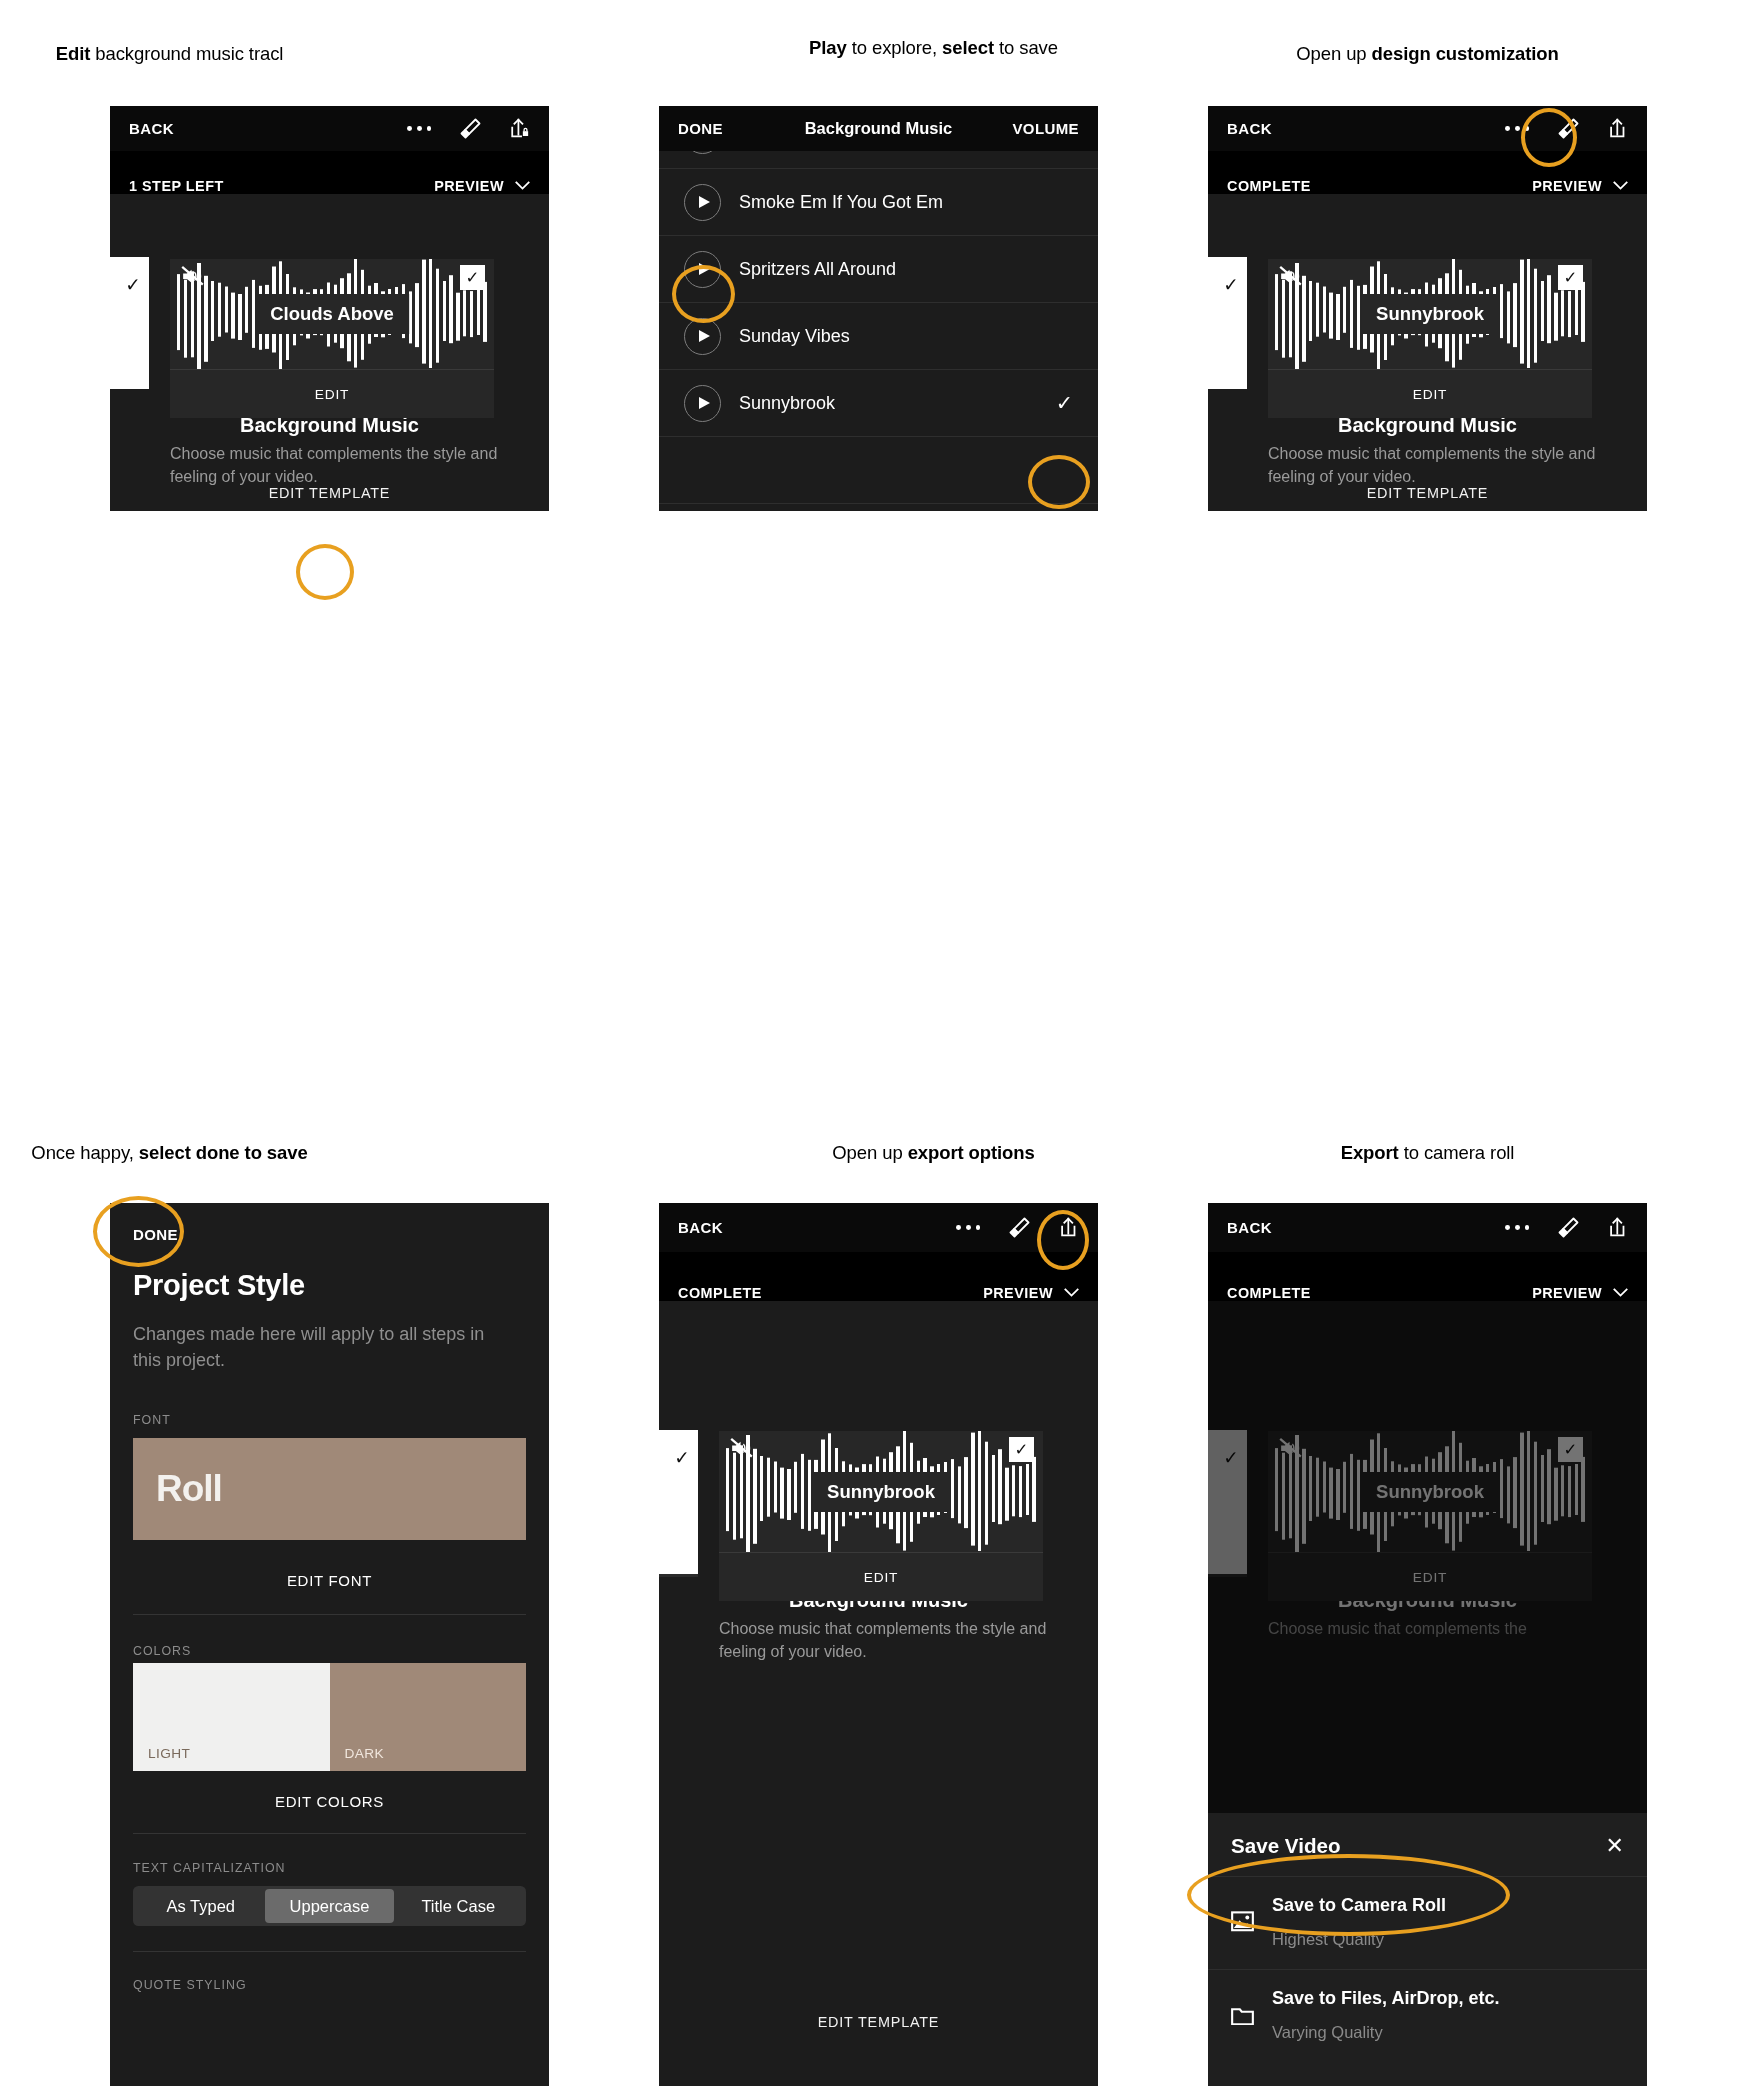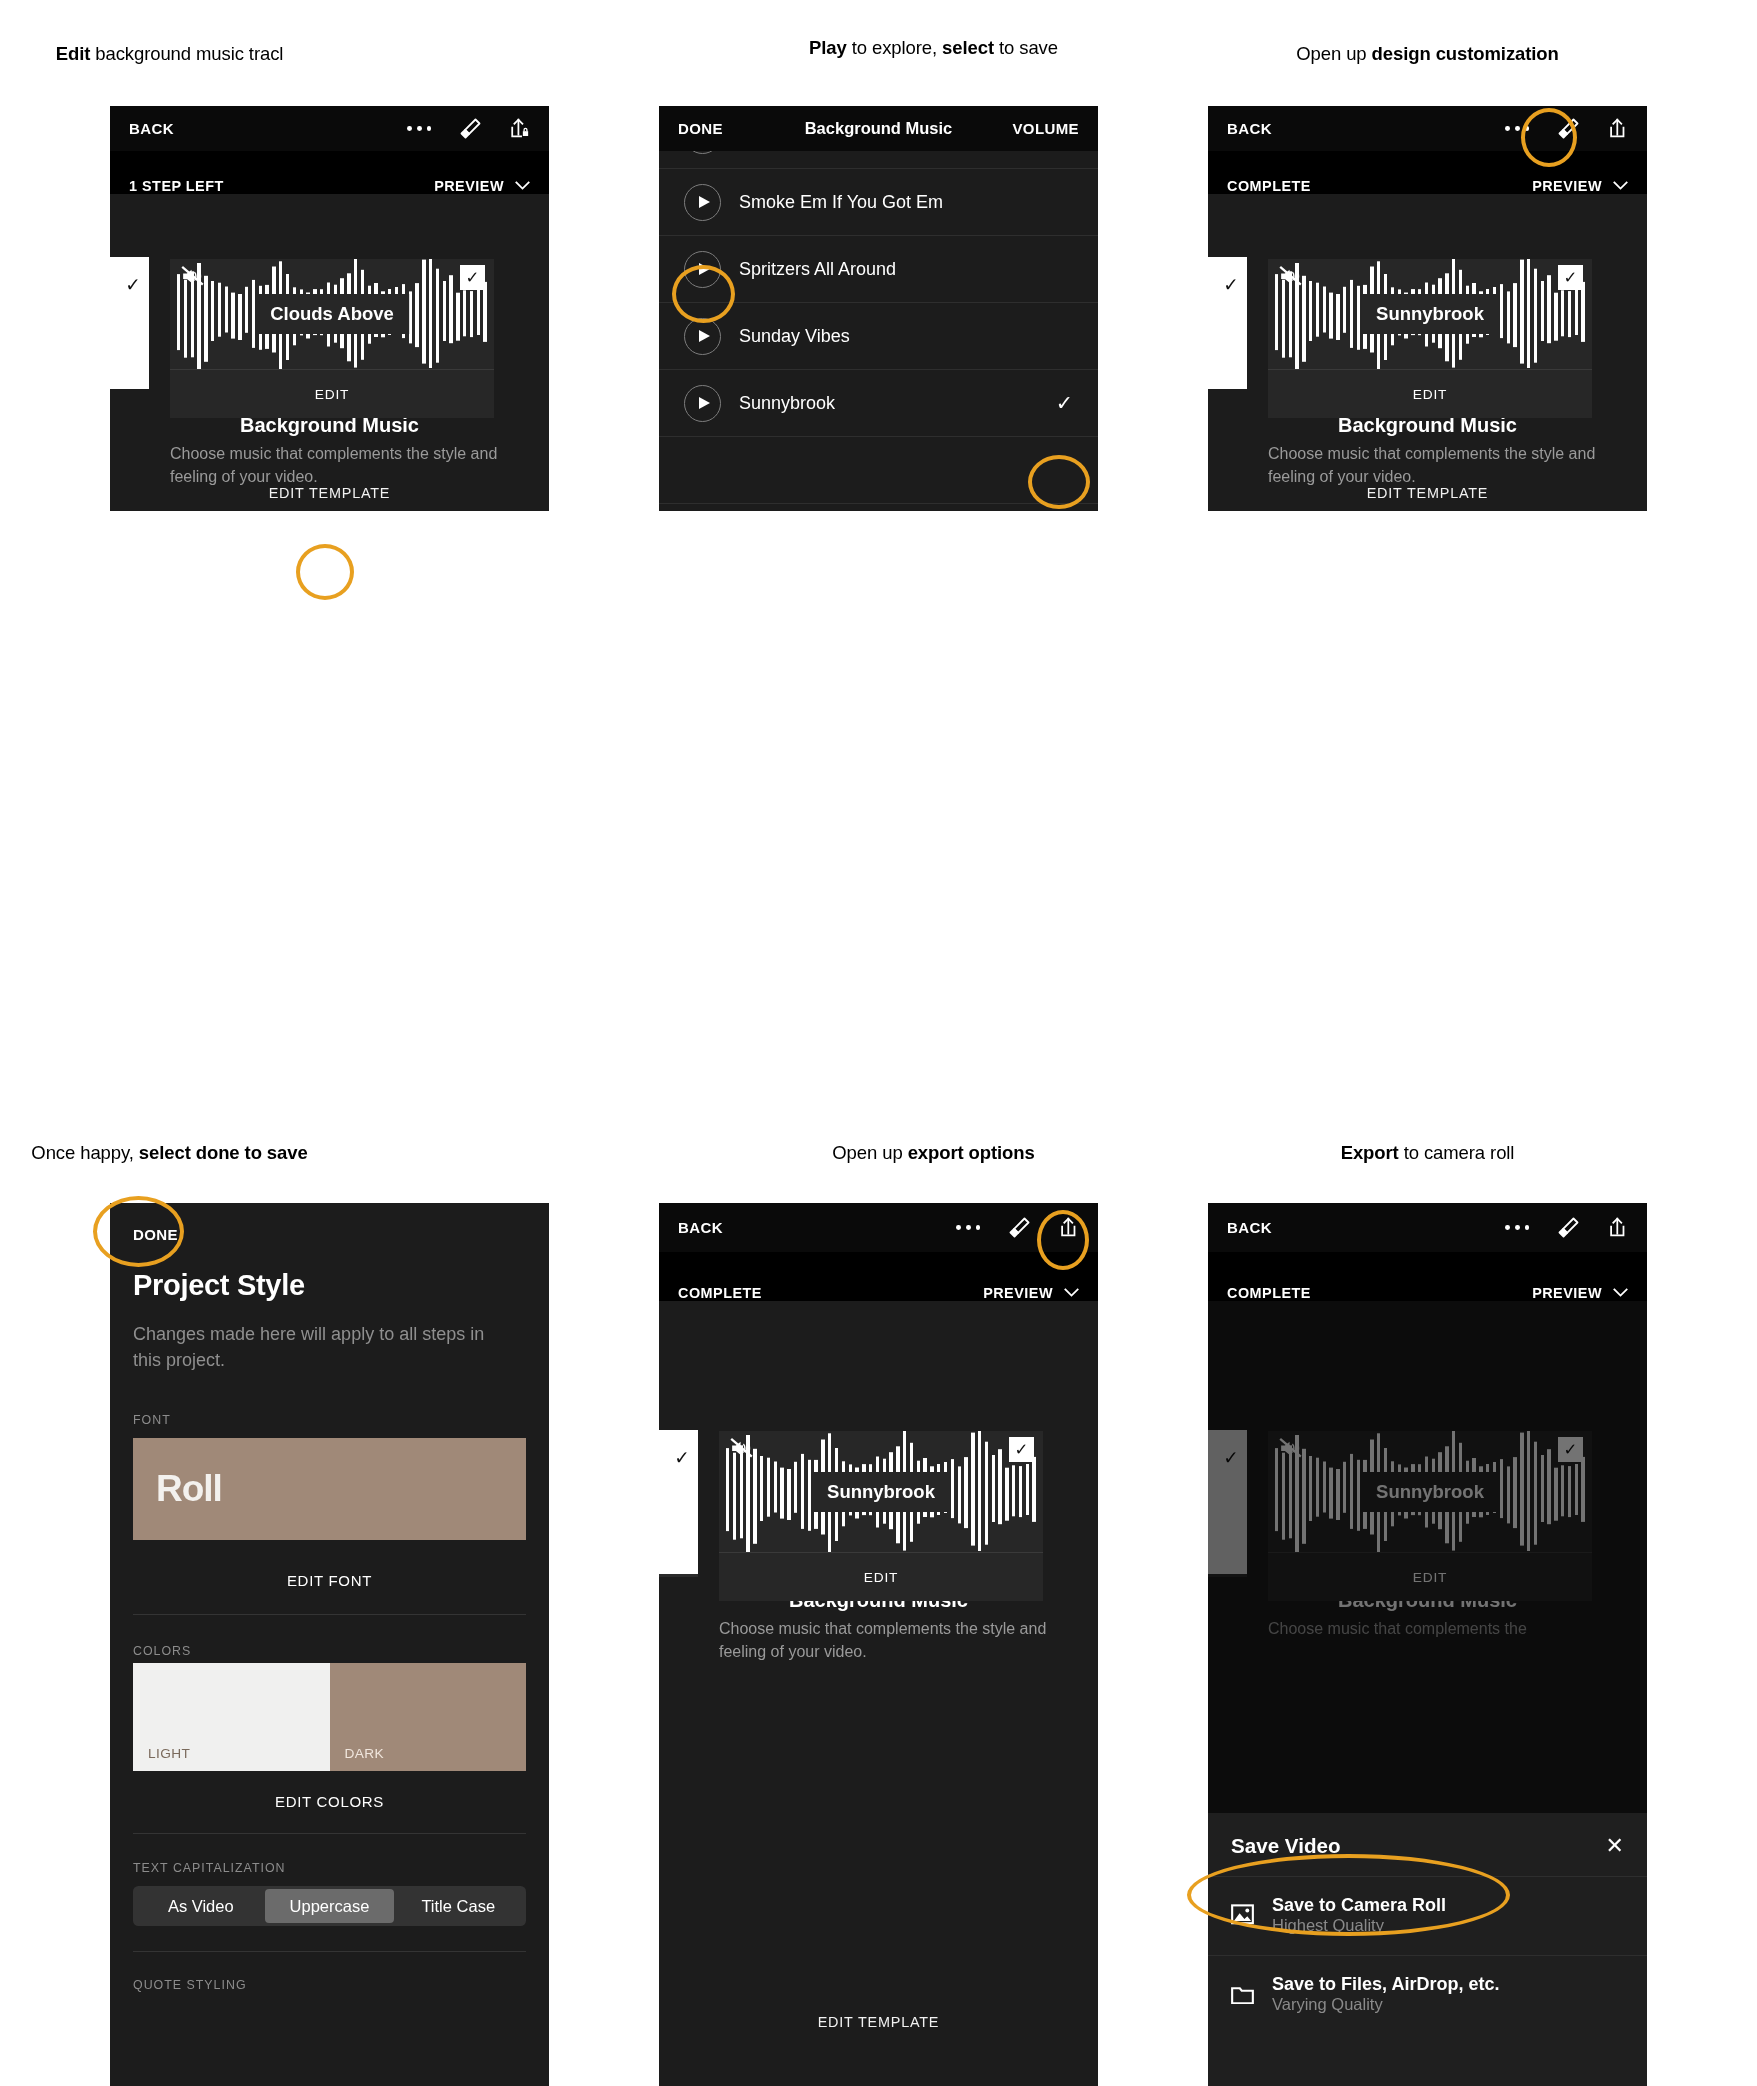--- a/index.html
+++ b/index.html
@@ -339,21 +339,21 @@
   .sheet-x { margin-left: auto; color: #fff; font-size: 22px; line-height: 1; font-weight: 400; }
   .sheet-row {
     display: flex; align-items: center;
     padding: 18px 23px 20.6px 23px;
     border-top: 0.7px solid #2e2e2e;
     gap: 18px;
   }
   .sheet-row:first-of-type { border-top: none; }
   .sheet-ico { flex: 0 0 auto; }
   .sheet-main { color: #fff; font-size: 18px; font-weight: 600; }
-  .sheet-sub { color: #8a8a8a; font-size: 16.5px; margin-top: 0; }
+  .sheet-sub { color: #8a8a8a; font-size: 16.5px; margin-top: 14px; }
 
   
   .oval {
     position: absolute;
     border: 4.8px solid #e8a020;
     border-radius: 50%;
     z-index: 40;
     pointer-events: none;
   }
 
@@ -682,21 +682,21 @@
         </div>
         <div class="color-half" style="background:#a08978; color:#f0e6dd;">
           <span>DARK</span>
         </div>
       </div>
       <div class="ps-action" style="margin-top:22px;">EDIT COLORS</div>
       <div class="ps-divider" style="margin-top:23px;"></div>
 
       <div class="ps-label" style="margin-top:27.5px;">TEXT CAPITALIZATION</div>
       <div class="seg" style="margin-top:11px;">
-        <div>As Video</div>
+        <div>As Typed</div>
         <div class="active">Uppercase</div>
         <div>Title Case</div>
       </div>
       <div class="ps-divider" style="margin-top:25px;"></div>
       <div class="ps-label" style="margin-top:26px;">QUOTE STYLING</div>
     </div>
   </div>
 
   <div class="oval" style="left:93px; top:1196px; width:91px; height:71px;"></div>
 

